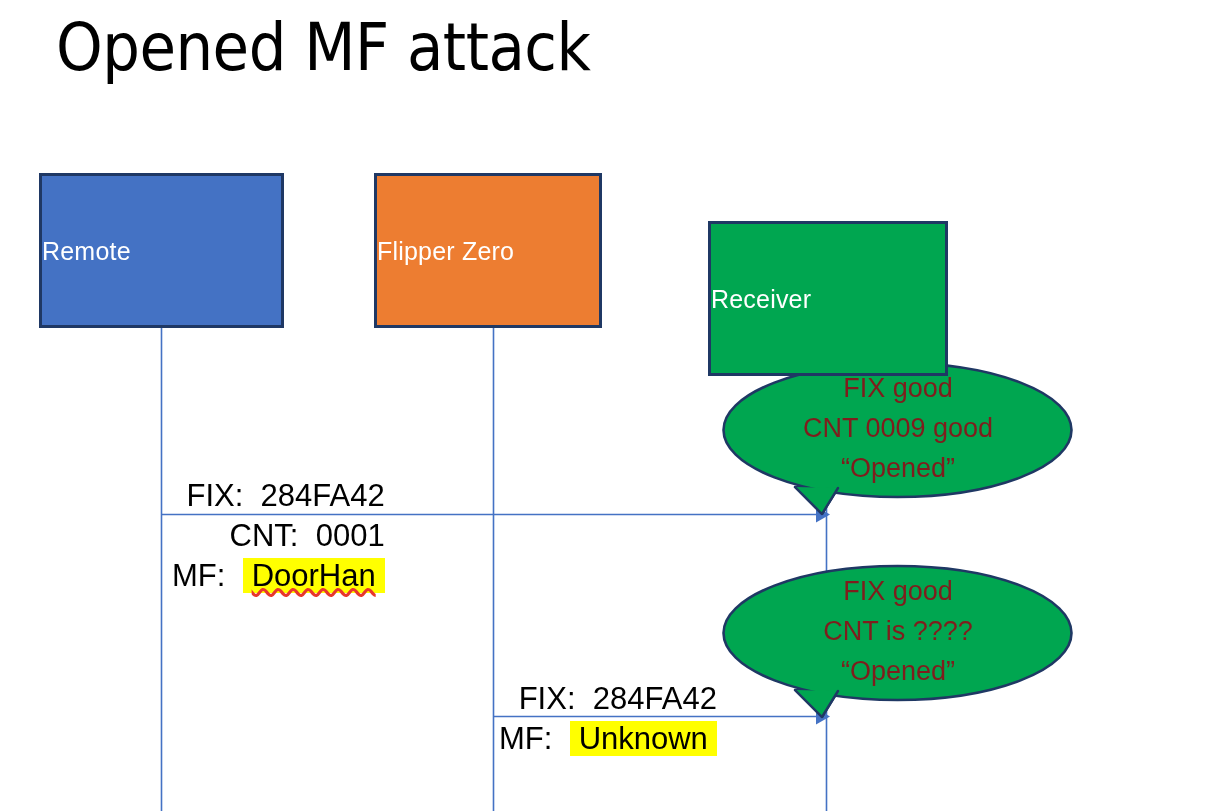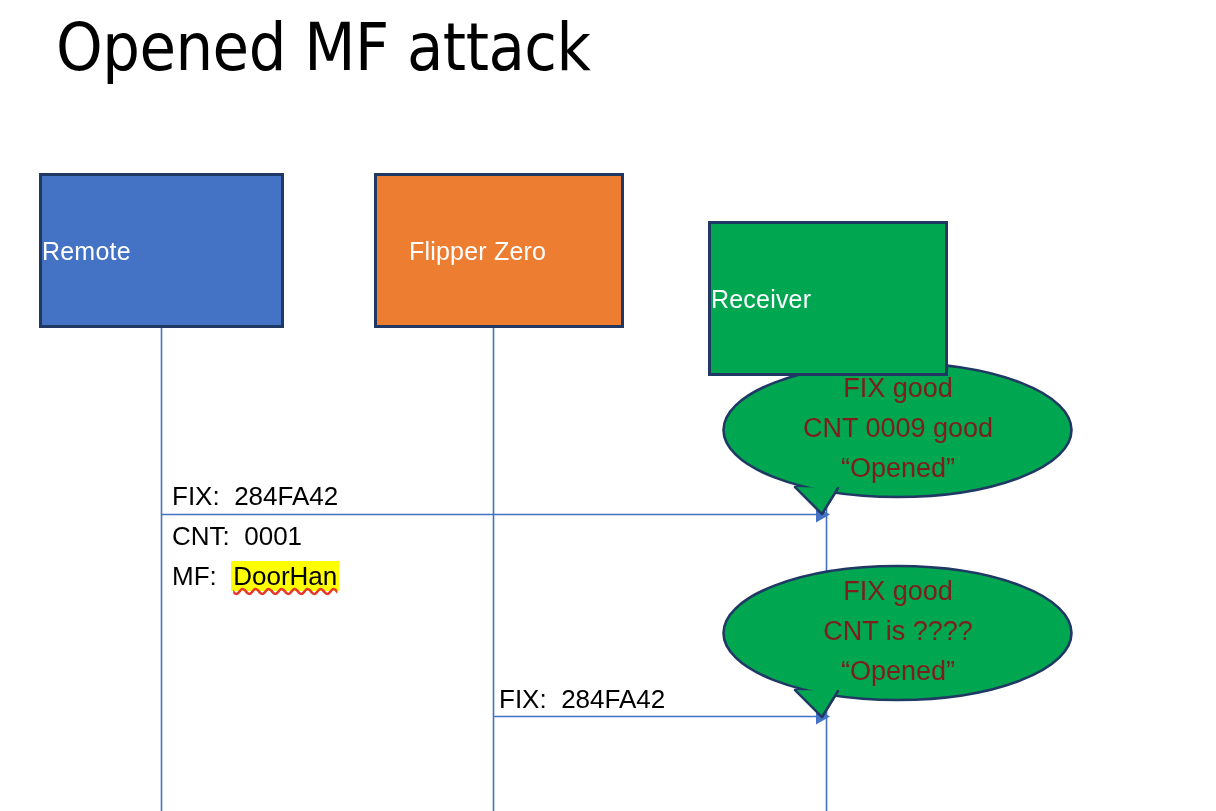--- a/index.html
+++ b/index.html
@@ -58,36 +58,37 @@
     color: #ffffff;
     font-size: 25px;
     line-height: 30px;
     font-weight: 400;
     font-family: "Liberation Sans Narrow", "Liberation Sans", sans-serif;
     letter-spacing: 0.2px;
     text-align: center;
     white-space: nowrap;
   }
   #box-remote  { left: 39px;  top: 173px; width: 245px; height: 155px; background: #4472C4; }
-  #box-flipper { left: 374px; top: 173px; width: 250px; height: 155px; background: #ED7D31; padding-left: 32px; }
+  #box-flipper { left: 374px; top: 173px; width: 228px; height: 155px; background: #ED7D31; }
   #box-receiver{ left: 708px; top: 173px; width: 240px; height: 155px; background: #00A650; margin-top: 48px; }
 
   
   .msg-block {
     position: absolute;
-    font-size: 26px;
+    font-size: 31px;
     line-height: 40px;
     font-family: "Liberation Sans Narrow", "Liberation Sans", sans-serif;
     color: #000000;
     white-space: nowrap;
+    text-align: right;
   }
   .msg-line { display: block; height: 40px; }
   .hl {
     background: #FFFF00;
-    padding: 0 2px;
+    padding: 0 9px;
   }
   .sq {
     
     text-decoration: underline wavy #E8372B;
     text-decoration-skip-ink: none;
     text-underline-offset: 2px;
   }
   #msg1 { left: 172px; top: 476px; }
   #msg2 { left: 499px; top: 679px; }
 
@@ -166,20 +167,24 @@
       <span>MF:&nbsp;</span>
       <span class="hl sq">DoorHan</span>
     </span>
   </div>
 
   <div class="msg-block" id="msg2">
     <span class="msg-line">
       <span>FIX:&nbsp;</span>
       <span>284FA42</span>
     </span>
+    <span class="msg-line">
+      <span>MF:&nbsp;</span>
+      <span class="hl">Unknown</span>
+    </span>
   </div>
 
   <div class="bubble-text" id="bubble1-text">
     <span>FIX good</span>
     <span>CNT 0009 good</span>
     <span>“Opened”</span>
   </div>
 
   <div class="bubble-text" id="bubble2-text">
     <span>FIX good</span>

